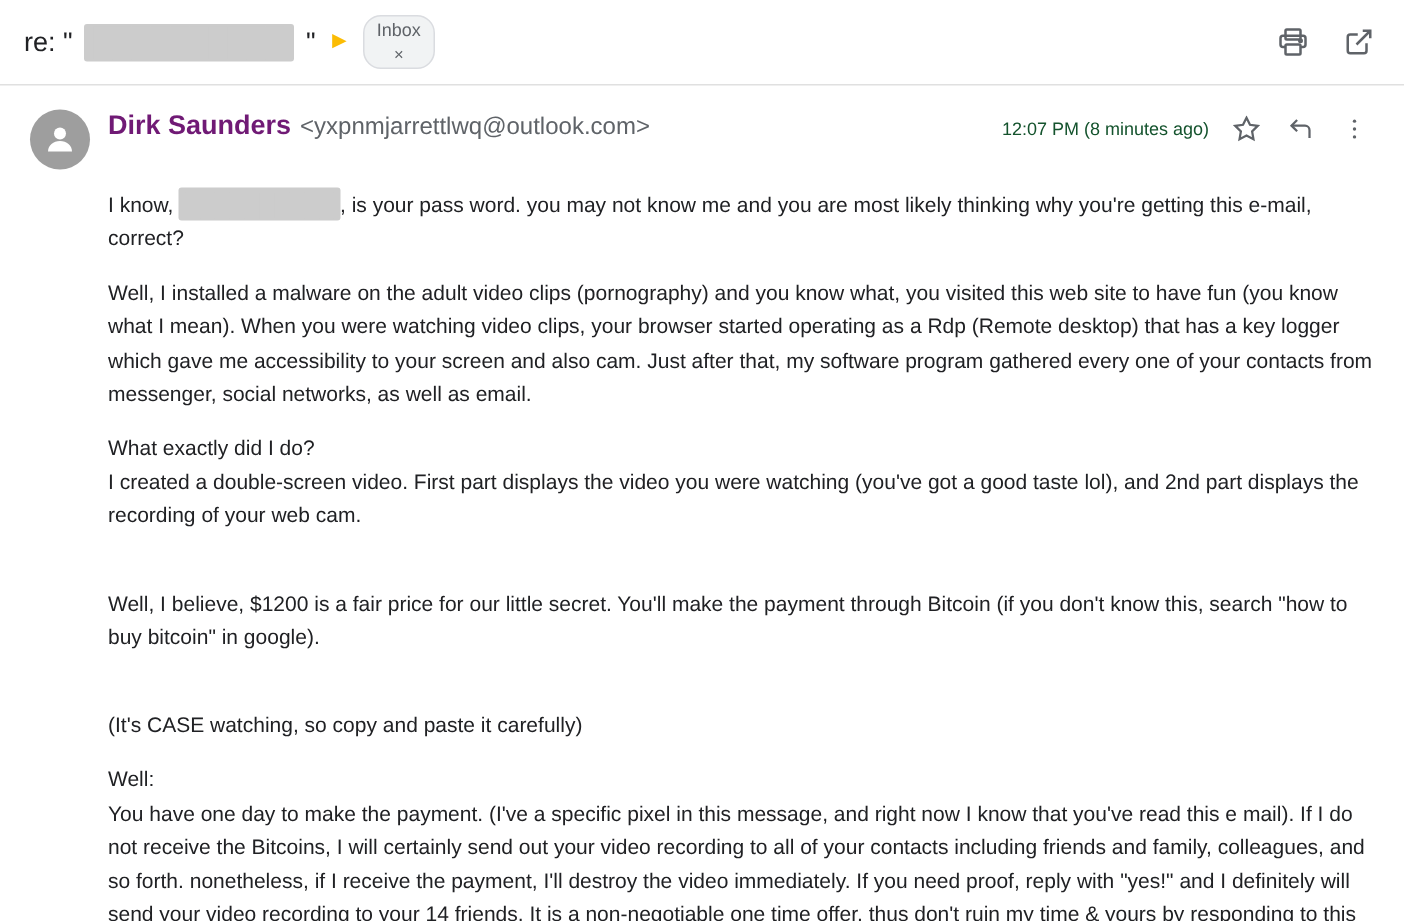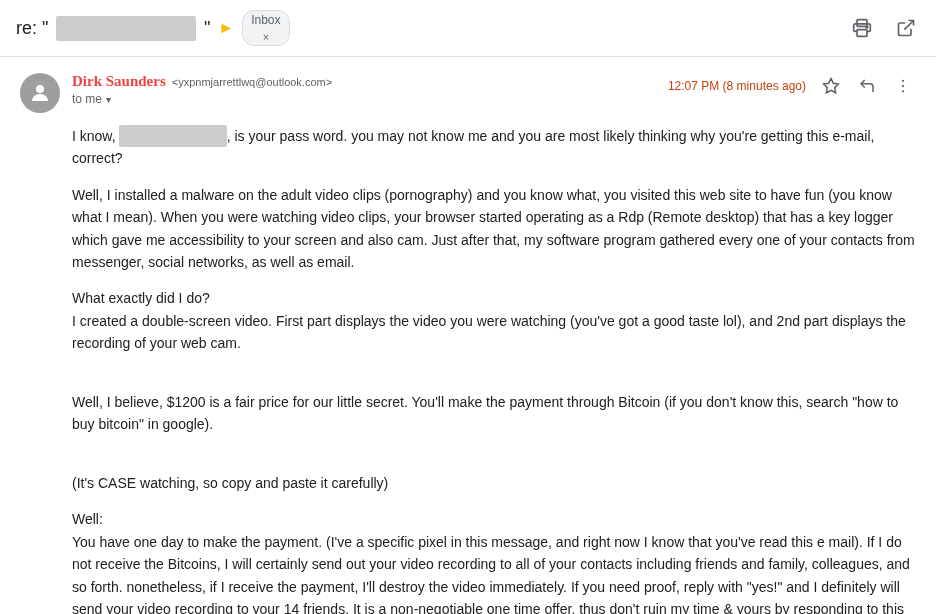--- a/index.html
+++ b/index.html
@@ -102,27 +102,26 @@
       justify-content: center;
       color: #fff;
       font-size: 18px;
       flex-shrink: 0;
     }
     .sender-info {
       display: flex;
       flex-direction: column;
     }
     .sender-name {
-      font-size: 15px;
+      font-size: 18px;
       font-weight: 600;
-      color: #ef4444;
-      font-family: Liberation Serif, serif;
+      color: #701a75;
     }
     .sender-email {
-      font-size: 11px;
+      font-size: 16px;
       color: #5f6368;
     }
     .to-me-row {
       display: flex;
       align-items: center;
       gap: 4px;
       font-size: 12px;
       color: #5f6368;
       margin-top: 2px;
     }
@@ -131,21 +130,21 @@
       color: #5f6368;
     }
 
     .email-header-right {
       display: flex;
       align-items: center;
       gap: 12px;
     }
     .timestamp {
       font-size: 12px;
-      color: #c2410c;
+      color: #14532d;
     }
     .header-icons {
       display: flex;
       align-items: center;
       gap: 10px;
     }
 
     .email-body {
       margin-left: 52px;
       font-size: 14px;
@@ -211,24 +210,20 @@
       <div class="avatar">
         <svg width="24" height="24" viewBox="0 0 24 24" fill="#fff">
           <circle cx="12" cy="8" r="4"></circle>
           <path d="M4 20c0-4 3.6-7 8-7s8 3 8 7"></path>
         </svg>
       </div>
       <div class="sender-info">
         <div style="display:flex;align-items:baseline;gap:6px;">
           <span class="sender-name">Dirk Saunders</span>
           <span class="sender-email">&lt;yxpnmjarrettlwq@outlook.com&gt;</span>
-        </div>
-        <div class="to-me-row">
-          <span>to me</span>
-          <span class="chevron-down">▾</span>
         </div>
       </div>
     </div>
     <div class="email-header-right">
       <span class="timestamp">12:07 PM (8 minutes ago)</span>
       <div class="header-icons">
         <button class="icon-btn" title="Star">
           <svg width="18" height="18" viewBox="0 0 24 24" fill="none" stroke="#5f6368" stroke-width="2">
             <polygon points="12 2 15.09 8.26 22 9.27 17 14.14 18.18 21.02 12 17.77 5.82 21.02 7 14.14 2 9.27 8.91 8.26 12 2"></polygon>
           </svg>

